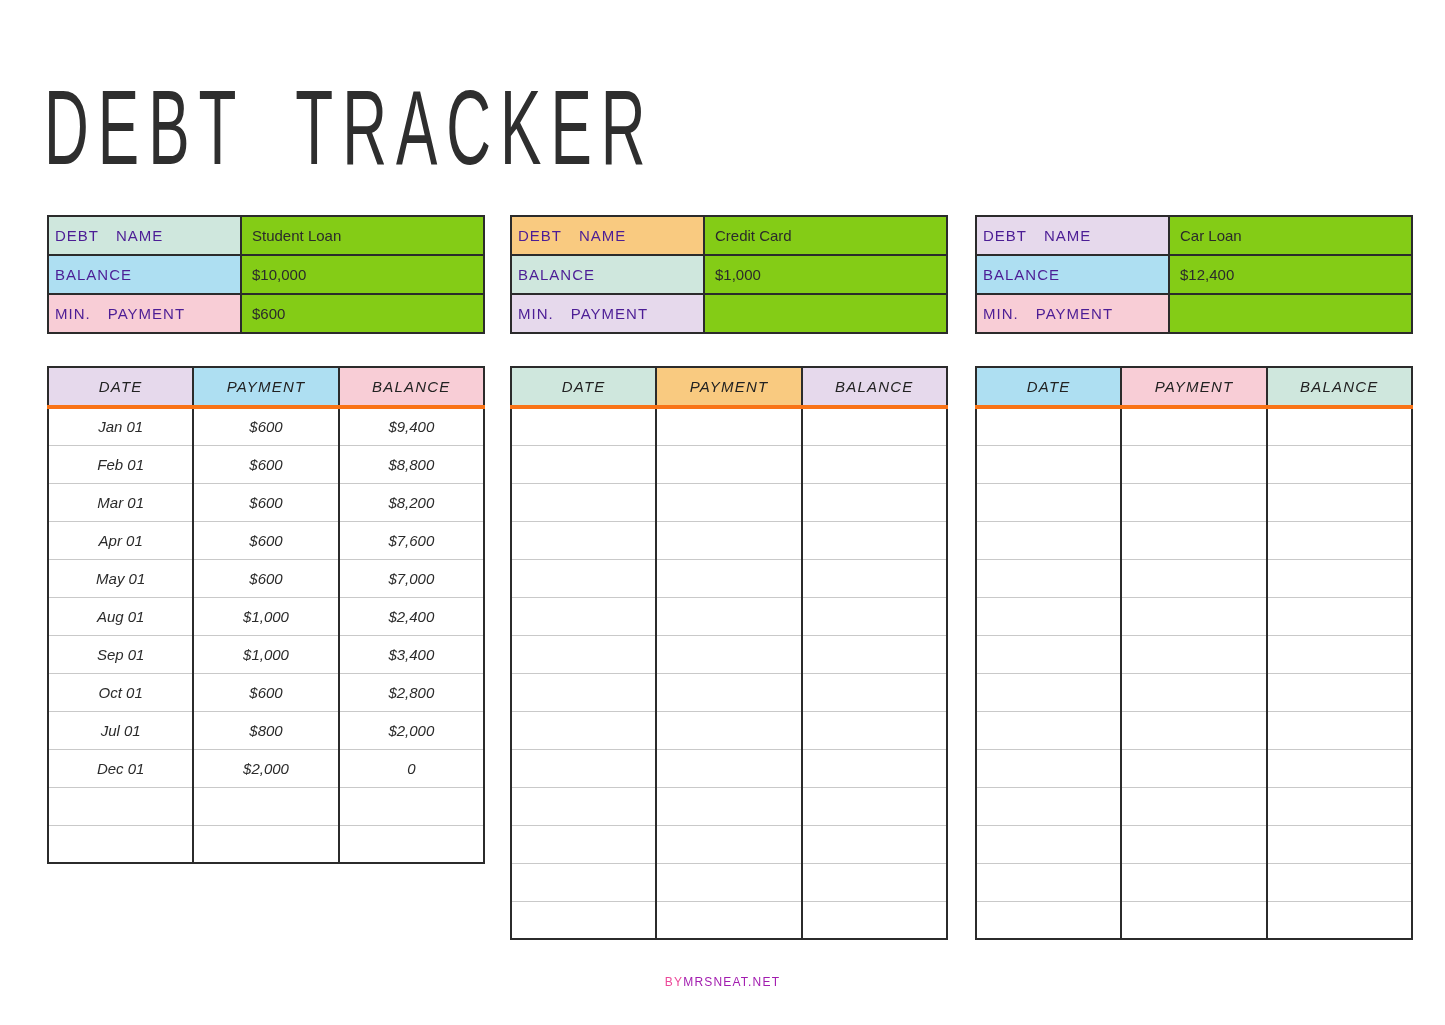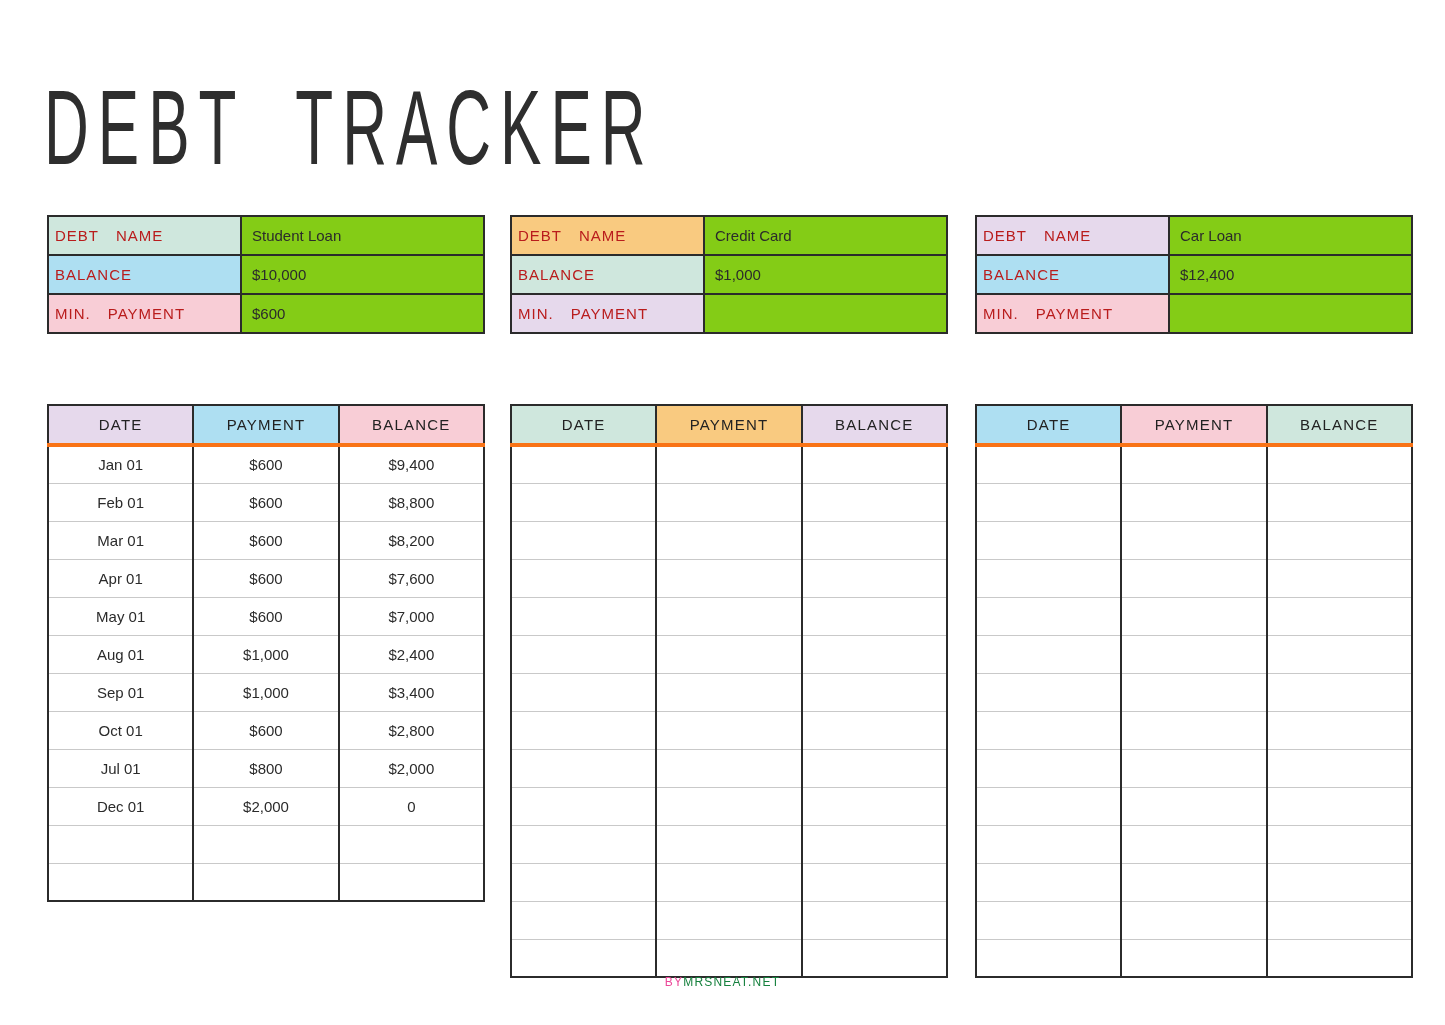--- a/index.html
+++ b/index.html
@@ -23,23 +23,23 @@
   .col.c2 { left: 975px; }
 
   table { border-collapse: collapse; width: 100%; table-layout: fixed; }
 
   .info { border: 2px solid #2b2b2b; }
   .info td {
     border: 2px solid #2b2b2b;
     height: 39px; font-size: 15px; vertical-align: middle;
     padding: 0 10px; background: #84cc16;
   }
-  .info td.lbl { width: 193px; letter-spacing: 1px; word-spacing: 12px; color: #b91c1c; padding-left: 6px; }
-
-  .grid { margin-top: 70px; border: 2px solid #2b2b2b; }
+  .info td.lbl { width: 193px; letter-spacing: 1px; word-spacing: 12px; color: #4c1d95; padding-left: 6px; }
+
+  .grid { margin-top: 32px; border: 2px solid #2b2b2b; font-style: italic; }
   .grid th {
     border: 2px solid #2b2b2b;
     height: 40px; font-size: 15px; font-weight: 400;
     letter-spacing: 1.2px; text-align: center; color: #222;
   }
   .grid td {
     border-left: 2px solid #2b2b2b; border-right: 2px solid #2b2b2b;
     border-top: 1px solid #c9c9c9;
     height: 38px; text-align: center; font-size: 15px; background: #fff;
   }
@@ -50,21 +50,21 @@
   [data-c="blue"]   { background: #aedff2 !important; }
   [data-c="pink"]   { background: #f8cdd6 !important; }
   [data-c="orange"] { background: #f9ca80 !important; }
   [data-c="purple"] { background: #e6d9ec !important; }
 
   .footer {
     position: absolute; left: 0; right: 0; top: 975px;
     text-align: center; font-size: 12px; letter-spacing: 1.2px;
   }
   .footer .by { color: #ec4899; }
-  .footer .site { color: #15803d; }
+  .footer .site { color: #a21caf; }
 </style>
 </head>
 <body>
 
 <h1 class="title">DEBT TRACKER</h1>
 
 <section class="col c0">
   <table class="info">
     <tbody>
       <tr>

